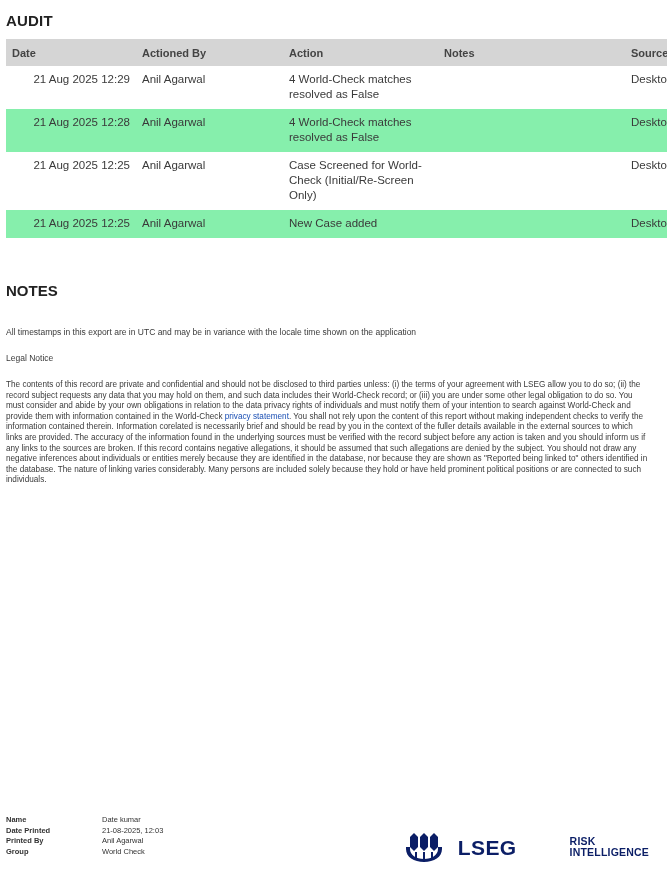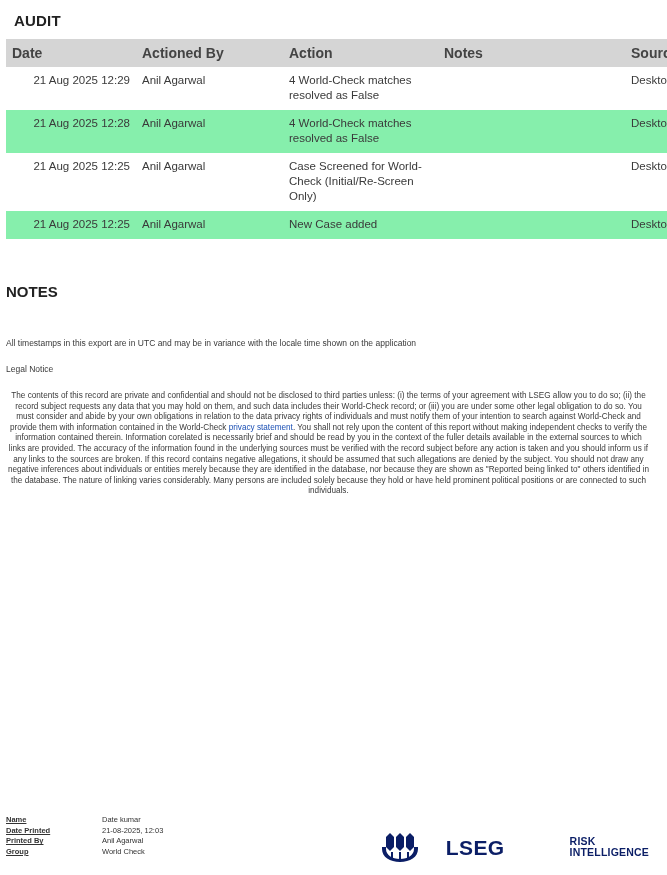--- a/index.html
+++ b/index.html
@@ -19,34 +19,34 @@
     position: relative;
     width: 667px;
     height: 875px;
     box-sizing: border-box;
     padding: 0 6px;
   }
   h1.section-title {
     font-size: 15px;
     font-weight: bold;
     color: #222222;
-    margin: 12px 0 10px 8px;
+    margin: 12px 0 10px 0;
     letter-spacing: 0.2px;
   }
   
   table.audit {
     width: 649px;
     border-collapse: collapse;
     table-layout: fixed;
     font-size: 11.5px;
   }
   table.audit thead th {
     background: #d5d5d5;
     color: #444444;
-    font-size: 14px;
+    font-size: 11px;
     font-weight: bold;
     text-align: left;
     padding: 6px 6px 6px 6px;
     vertical-align: middle;
     height: 15px;
     border: none;
   }
   table.audit tbody td {
     padding: 6px 6px 7px 6px;
     vertical-align: top;
@@ -87,34 +87,34 @@
   
   h2.notes-title {
     font-size: 15px;
     font-weight: bold;
     color: #222222;
     margin: 44px 0 0 0;
   }
   .timestamp-note {
     font-size: 8.5px;
     color: #3a3a3a;
-    margin-top: 38px;
+    margin-top: 28px;
   }
   .legal-heading {
     font-size: 8.5px;
     color: #3a3a3a;
     margin-top: 16px;
   }
   .legal-body {
     font-size: 8.2px;
     color: #3a3a3a;
     line-height: 10.6px;
     margin-top: 17px;
     width: 645px;
-    text-align: center;
+    text-align: left;
   }
   .legal-body a {
     color: #1a4fb4;
     text-decoration: none;
   }
 
   
   .footer {
     position: absolute;
     left: 6px;
@@ -132,35 +132,34 @@
   }
   .footer-meta table {
     border-collapse: collapse;
   }
   .footer-meta td.label {
     font-weight: bold;
     padding: 0 0 0 0;
     width: 96px;
     vertical-align: top;
     font-size: 7.5px;
-    text-decoration: underline;
   }
   .footer-meta td.value {
     padding: 0;
     vertical-align: top;
     font-size: 7.5px;
     font-weight: normal;
   }
   .brand {
     position: absolute;
     right: 6px;
     bottom: 8px;
     display: flex;
     align-items: center;
-    gap: 20px;
+    gap: 8px;
   }
   .brand-mark {
     width: 46px;
     height: 32px;
     display: block;
   }
   .brand-lseg {
     font-size: 21px;
     font-weight: bold;
     color: #0b1e66;

